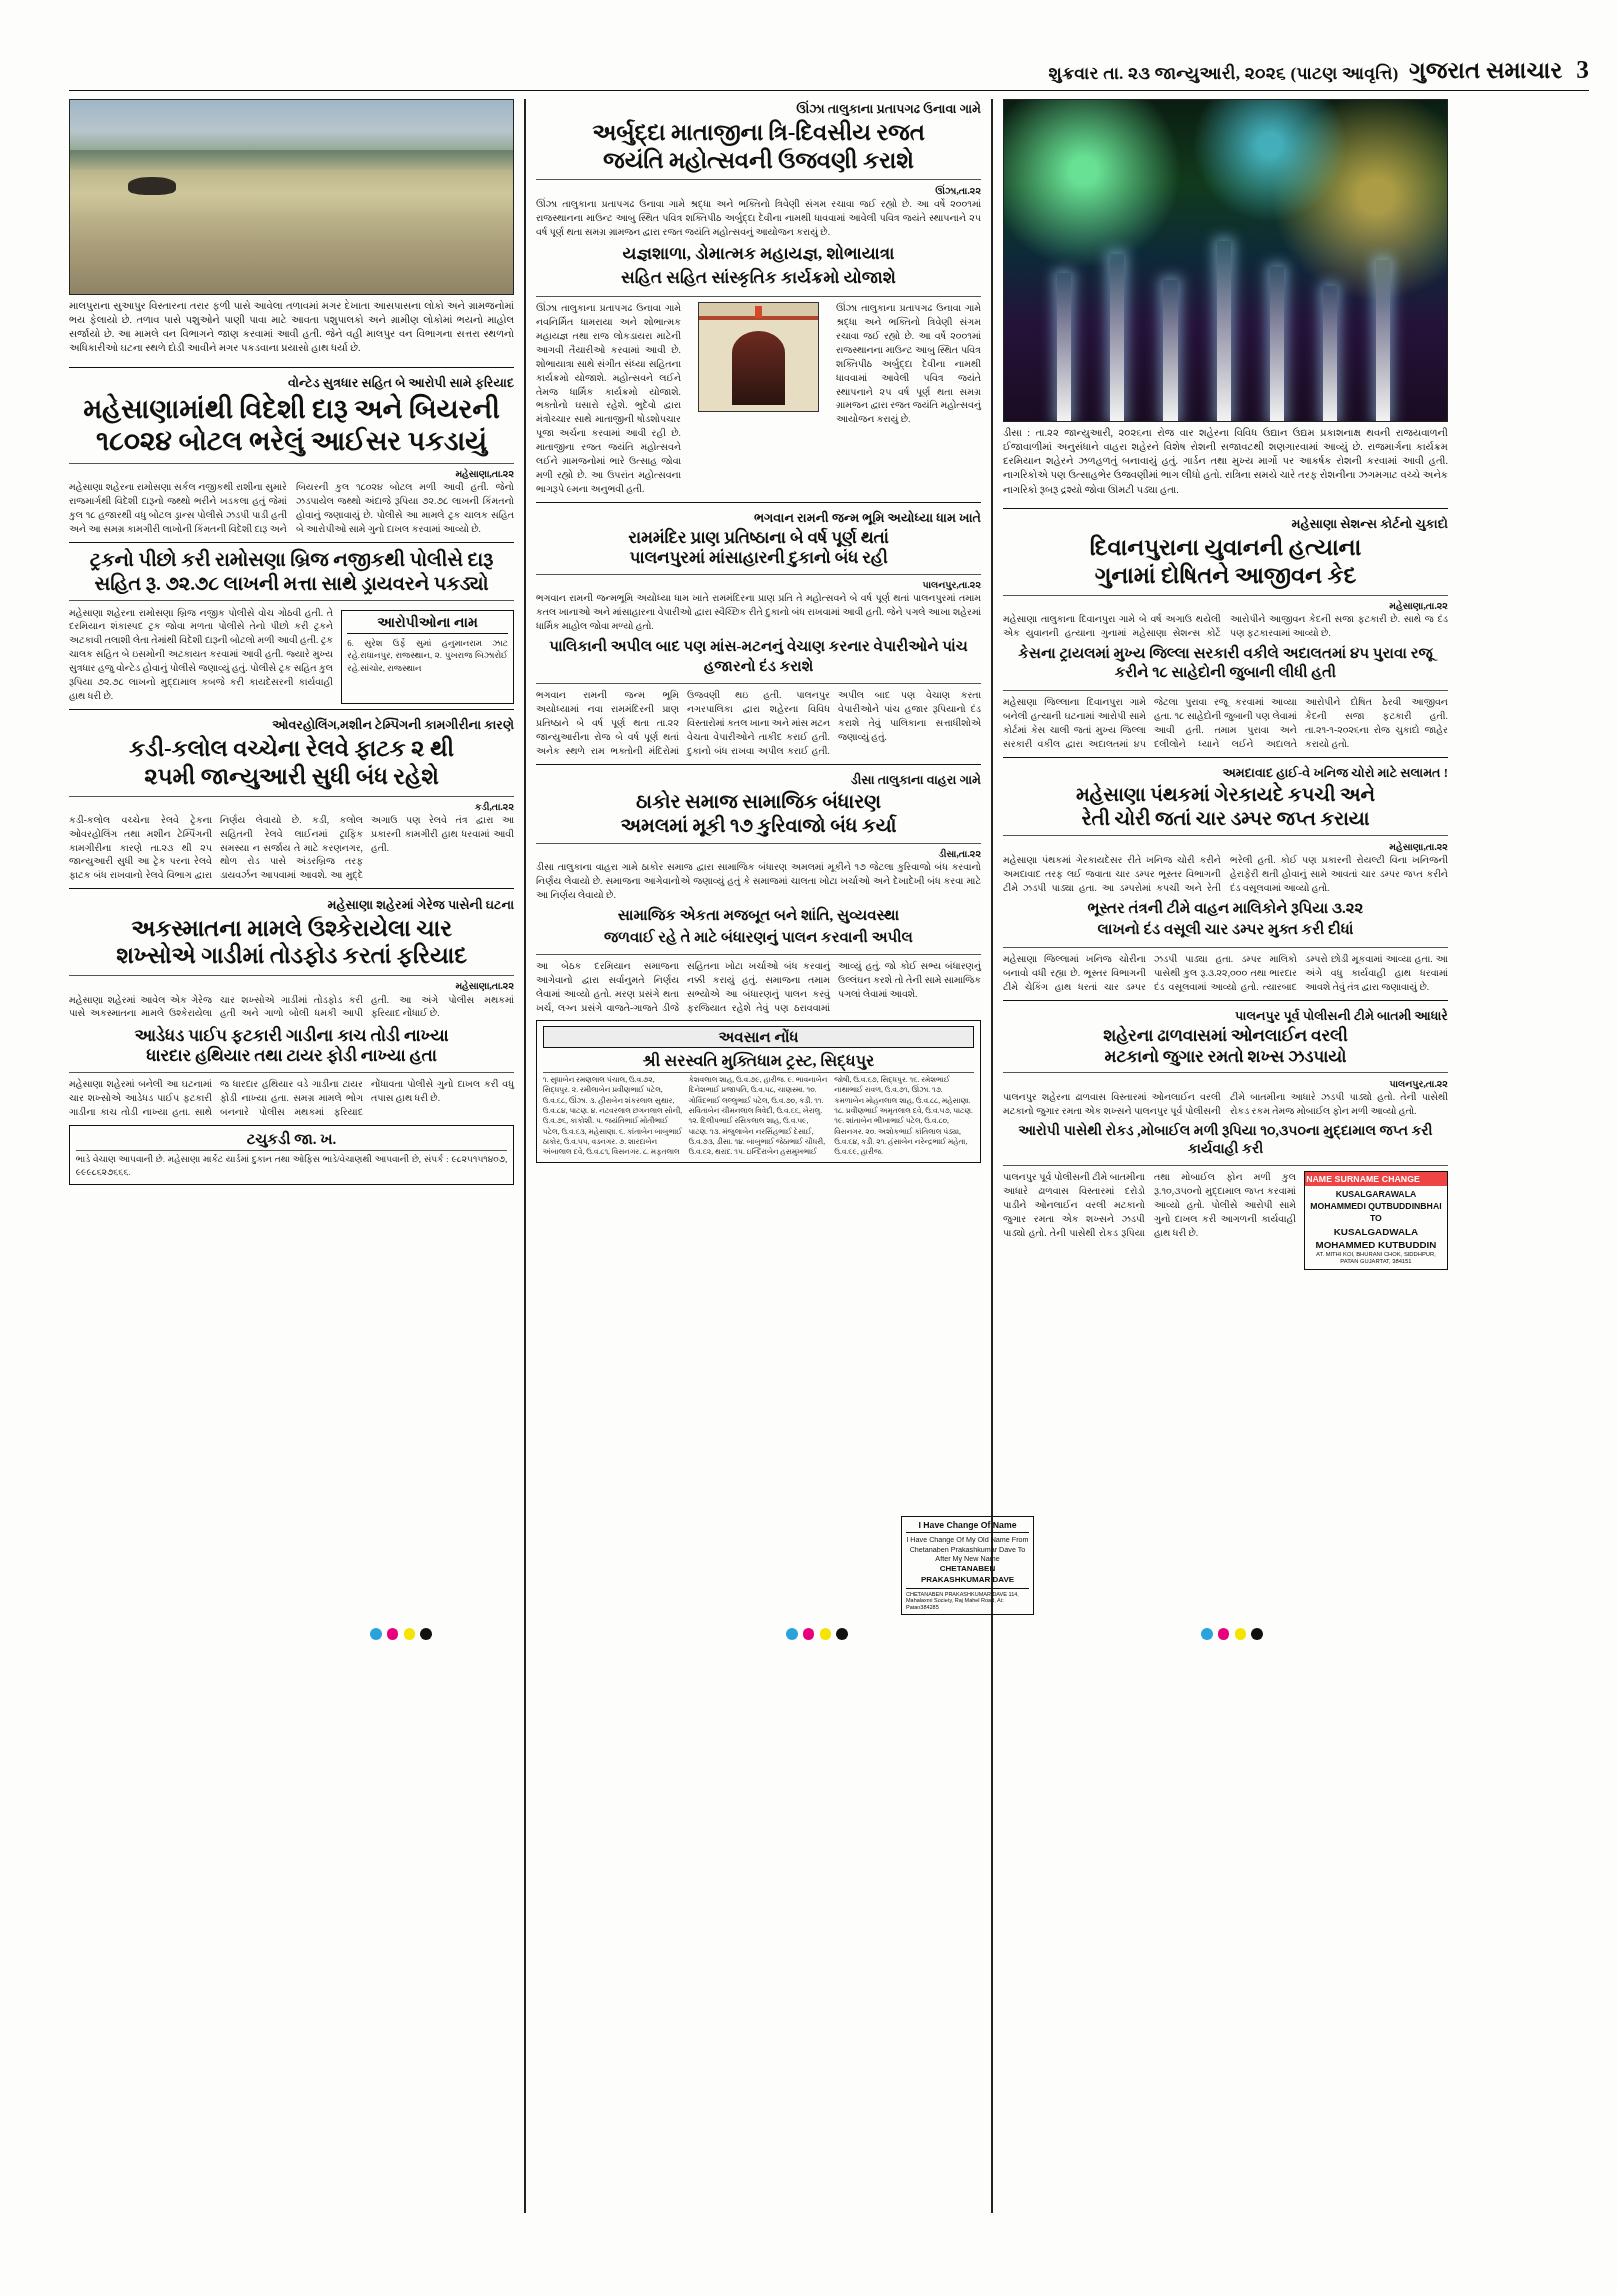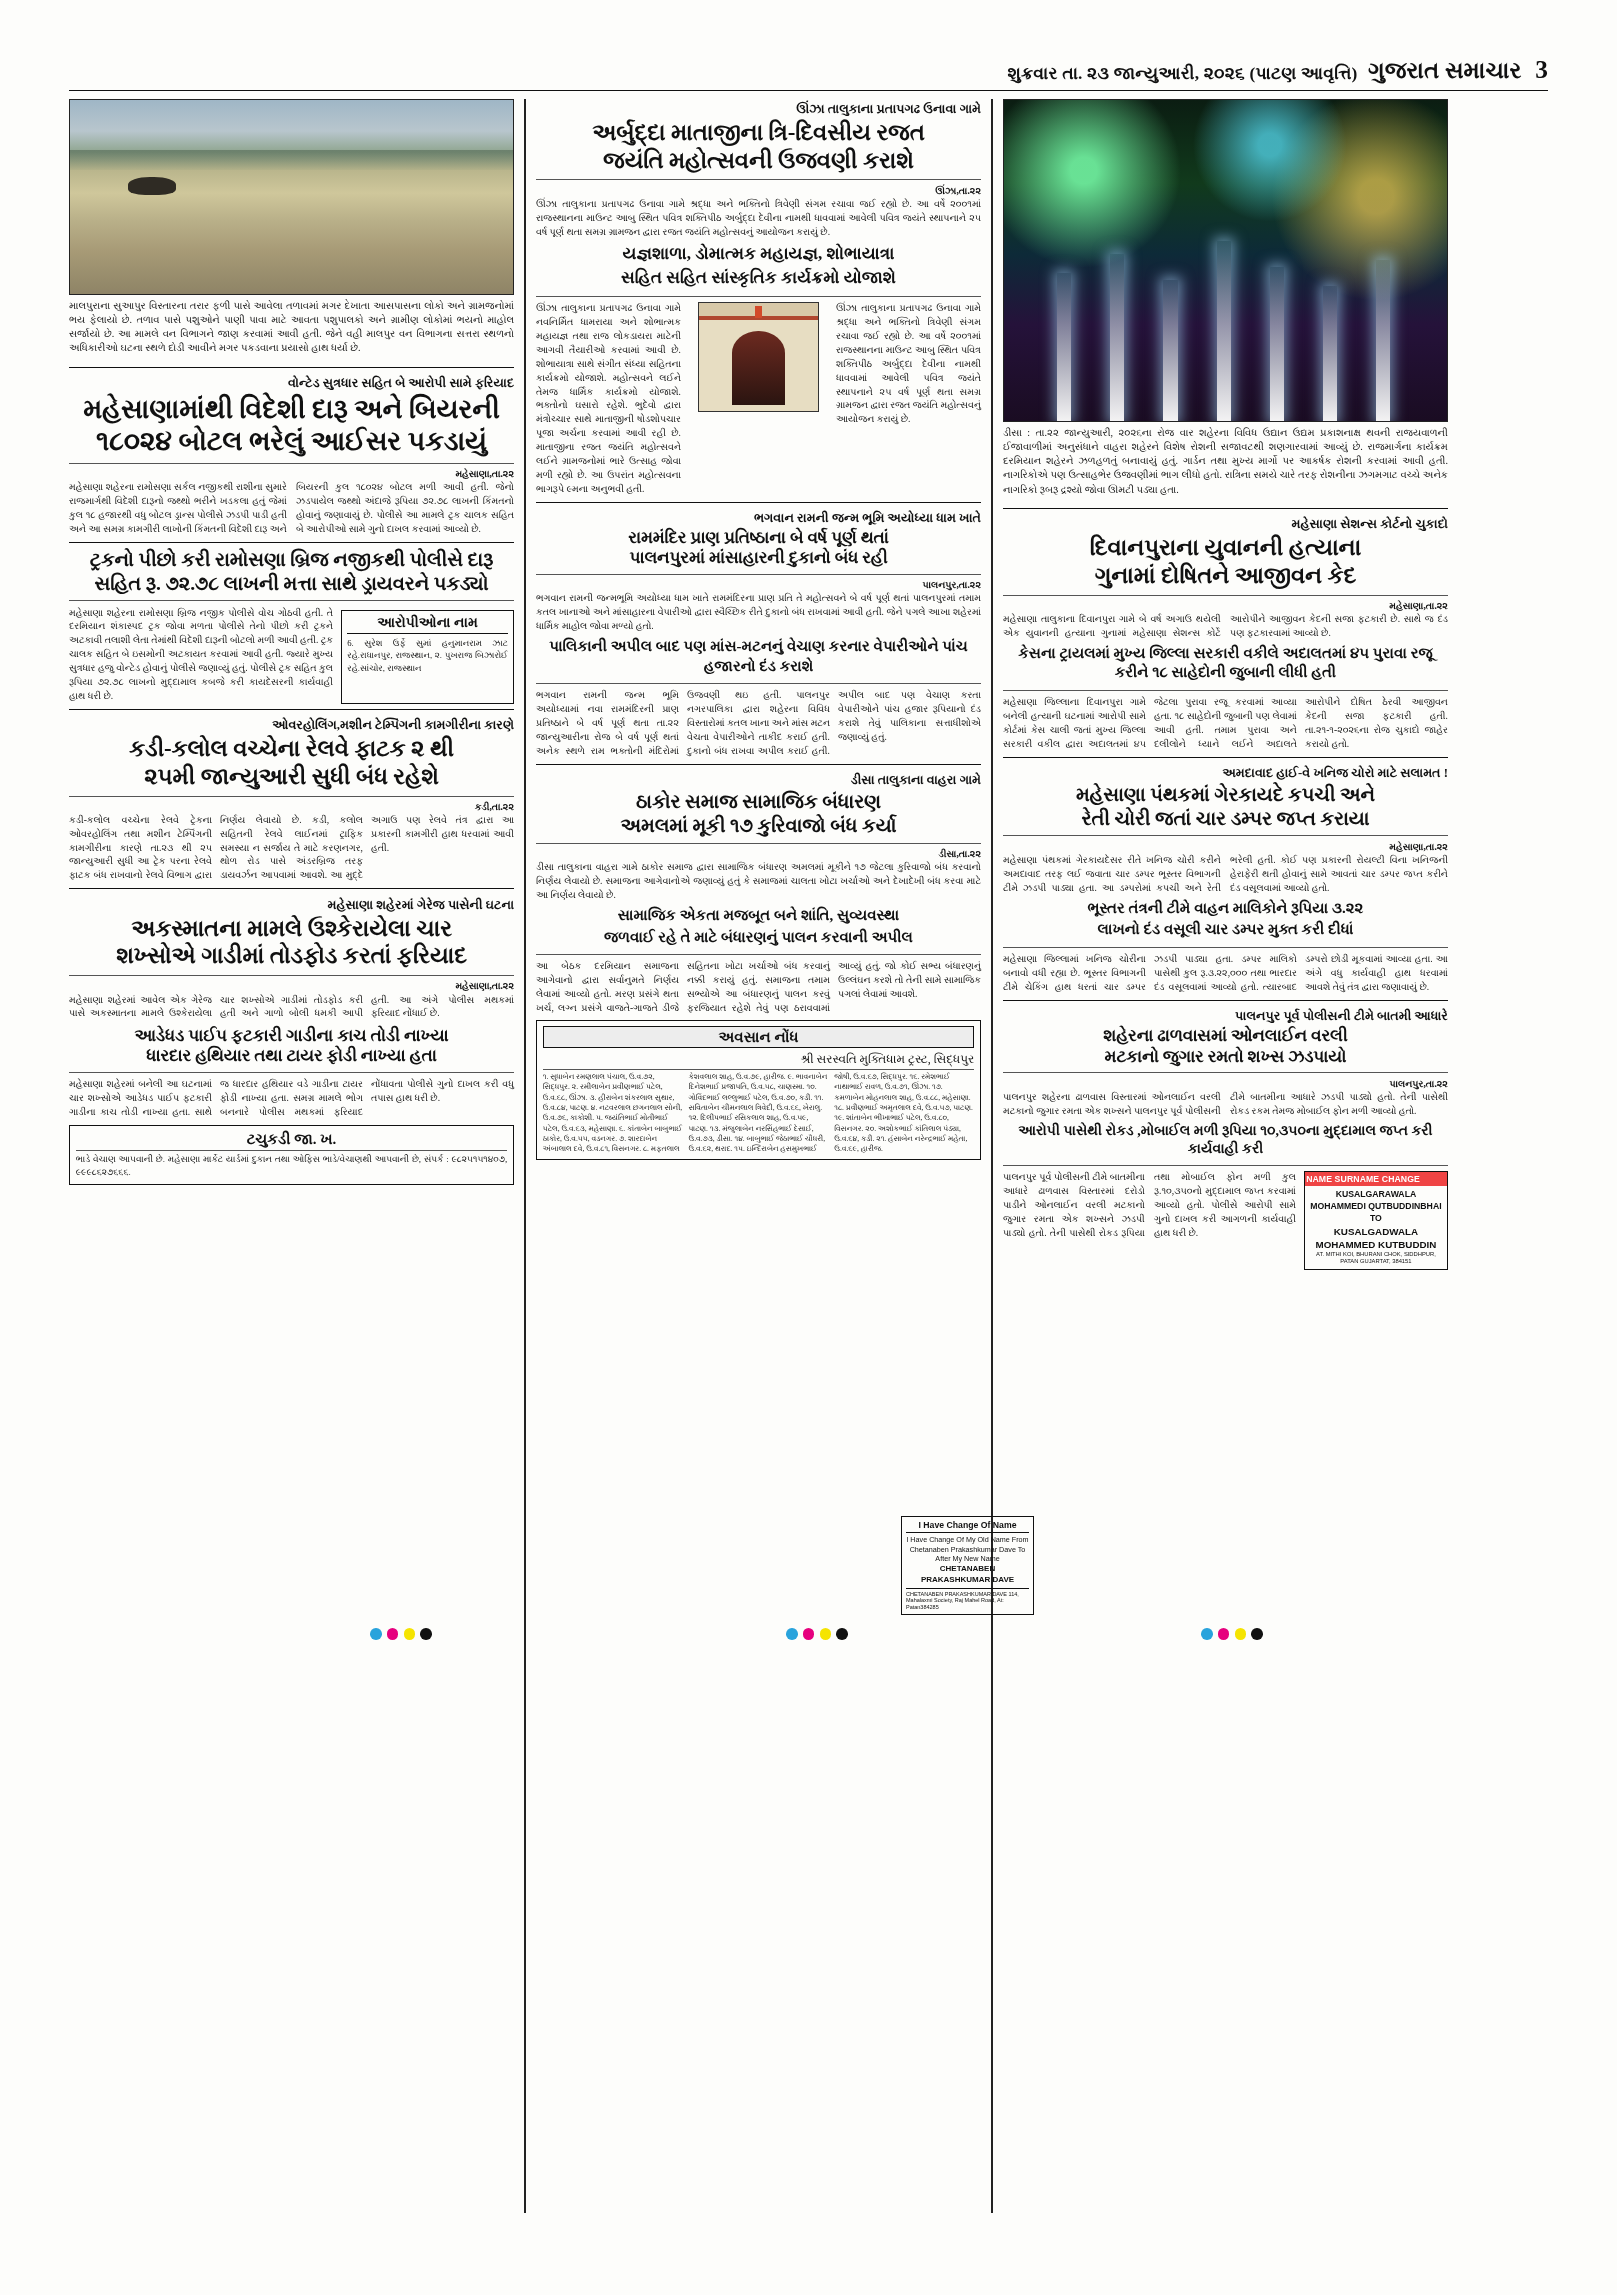--- a/index.html
+++ b/index.html
@@ -8,21 +8,21 @@
     width: 1617px;
     height: 2295px;
     background: #fdfdfb;
     font-family: "Liberation Serif", serif;
     color: #111;
   }
   .page {
     position: relative;
     width: 1617px;
     height: 1650px;
-    padding: 55px 69px 35px 69px;
+    padding: 55px 28px 35px 69px;
   }
   
   .masthead {
     display:flex;
     align-items:flex-end;
     justify-content:flex-end;
     gap: 10.4px;
     border-bottom: 1.7px solid #111;
     padding-bottom: 5.8px;
     margin-bottom: 8px;
@@ -140,21 +140,21 @@
     padding-bottom: 2.3px;
     margin-bottom: 2.9px;
   }
 
   
   .obit-box { border: 1.2px solid #111; padding: 4.6px 5.8px; margin-top: 4.6px; }
   .obit-title {
     font-size: 15px; font-weight:bold; text-align:center;
     background:#ededed; padding: 1.7px 0; border:0.6px solid #111;
   }
-  .obit-sub { font-size: 12px; font-weight:normal; text-align:right; margin:3.5px 0 2.3px;}
+  .obit-sub { font-size: 16px; font-weight:bold; text-align:center; margin:3.5px 0 2.3px;}
   .obit-list {
     column-count: 3; column-gap: 5.8px;
     font-size: 7.5px; line-height: 1.38;
   }
 
   
   .cls-box { border:1.2px solid #111; padding:4.6px 5.8px; margin-top:5.8px; }
   .cls-title { font-size:15px; font-weight:bold; text-align:center; margin-bottom:2.3px;}
   .cls-body { font-size:9px; line-height:1.45; text-align:justify;}
 

